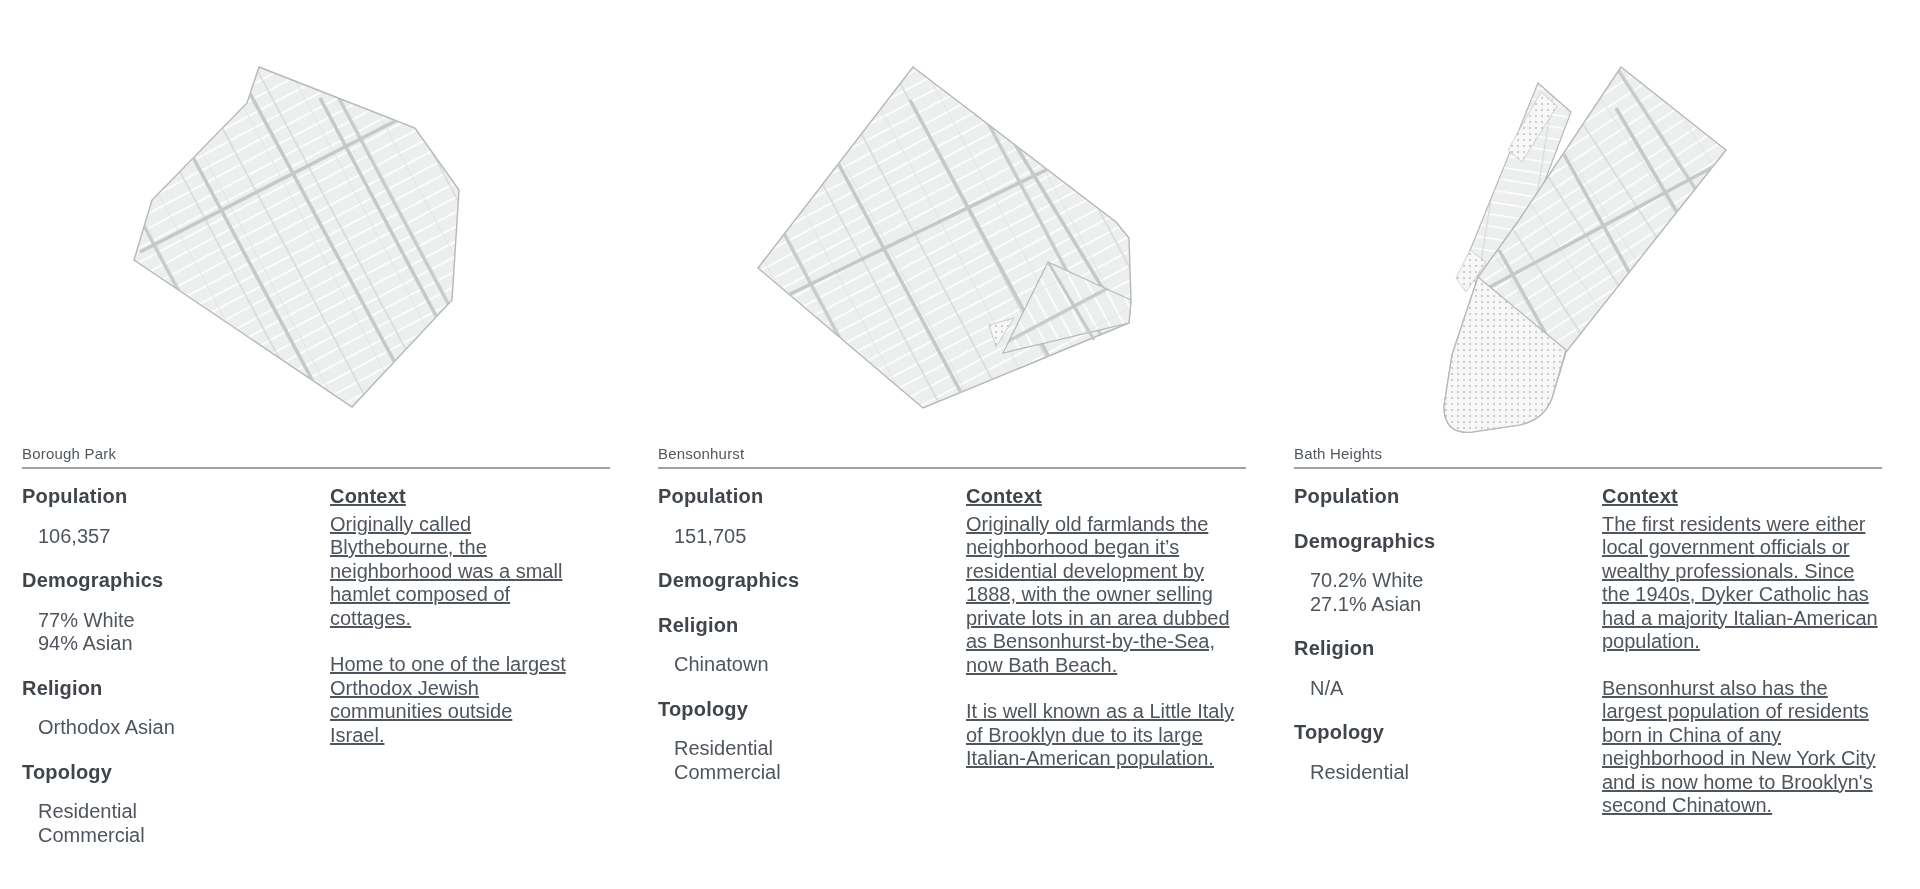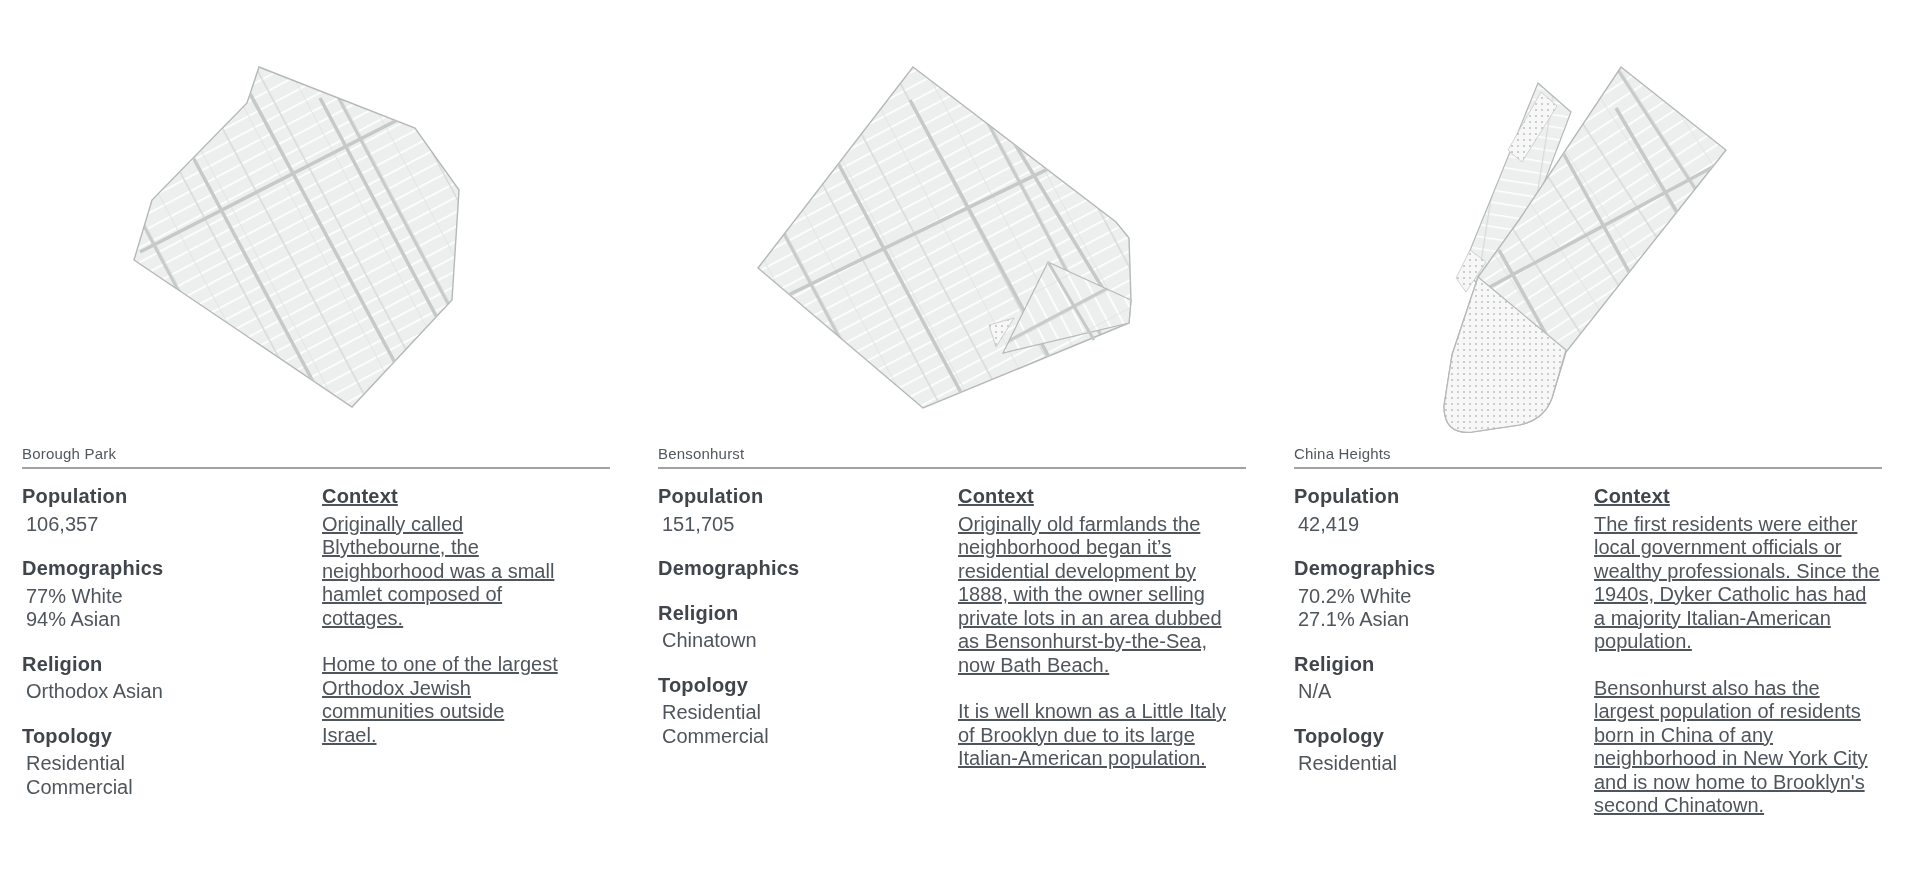--- a/index.html
+++ b/index.html
@@ -9,27 +9,27 @@
     color:#4f555c;
   }
   .board{display:flex;gap:48px;padding:0 22px;box-sizing:border-box;width:1893px;}
   .col{width:588px;flex:0 0 588px;}
   .map-area{height:445px;position:relative;}
   .map{display:block;width:588px;height:445px;}
   .nbhd-name{
     font-size:15px;font-weight:400;color:#51575d;margin:0 0 5px 0;letter-spacing:.2px;
   }
   .rule{border:none;border-top:2px solid #9fa2a2;margin:0 0 16px 0;height:0;}
-  .cols{display:flex;}
+  .cols{display:flex;gap:8px;}
   .stats{flex:0 0 300px;}
   .stat{margin:0 0 21px 0;}
   .stat h3,.context h3{
     margin:0;font-size:20px;line-height:23.5px;font-weight:700;color:#3f454b;letter-spacing:.2px;
   }
-  .lines{margin:4px;font-size:20px;line-height:23.5px;white-space:pre-line;}
+  .lines{margin:16px;font-size:20px;line-height:23.5px;white-space:pre-line;}
   .context{width:288px;text-decoration:underline;}
   .context p{margin:4px 0 23px 0;font-size:20px;line-height:23.5px;}
   .col-1 .context p{max-width:240px;}
 </style>
 </head>
 <body>
 
 <svg width="0" height="0" style="position:absolute" aria-hidden="true">
   <defs>
     <pattern id="gA" width="232" height="13" patternUnits="userSpaceOnUse" patternTransform="rotate(-28)">
@@ -204,28 +204,27 @@
           <line x1="262" y1="140" x2="355" y2="308"></line>
           <line x1="322" y1="108" x2="412" y2="262"></line>
           <line x1="205" y1="250" x2="262" y2="352"></line>
           <line x1="168" y1="302" x2="428" y2="162"></line>
         </g>
 
         <path d="M184,277 L272,350 L258,398 Q250,420 225,425 L178,432 Q150,435 150,406 L158,355 Z" fill="url(#dots)" stroke="#b4b8b7" stroke-width="1.2"></path>
       </svg>
     </div>
     <header>
-      <h2 class="nbhd-name">China Heights</h2>
+      <h2 class="nbhd-name">Bath Heights</h2>
       <hr class="rule">
     </header>
     <div class="cols">
       <div class="stats">
         <div class="stat">
           <h3>Population</h3>
-          <p class="lines">42,419</p>
         </div>
         <div class="stat">
           <h3>Demographics</h3>
           <p class="lines">70.2% White
 27.1% Asian</p>
         </div>
         <div class="stat">
           <h3>Religion</h3>
           <p class="lines">N/A</p>
         </div>

